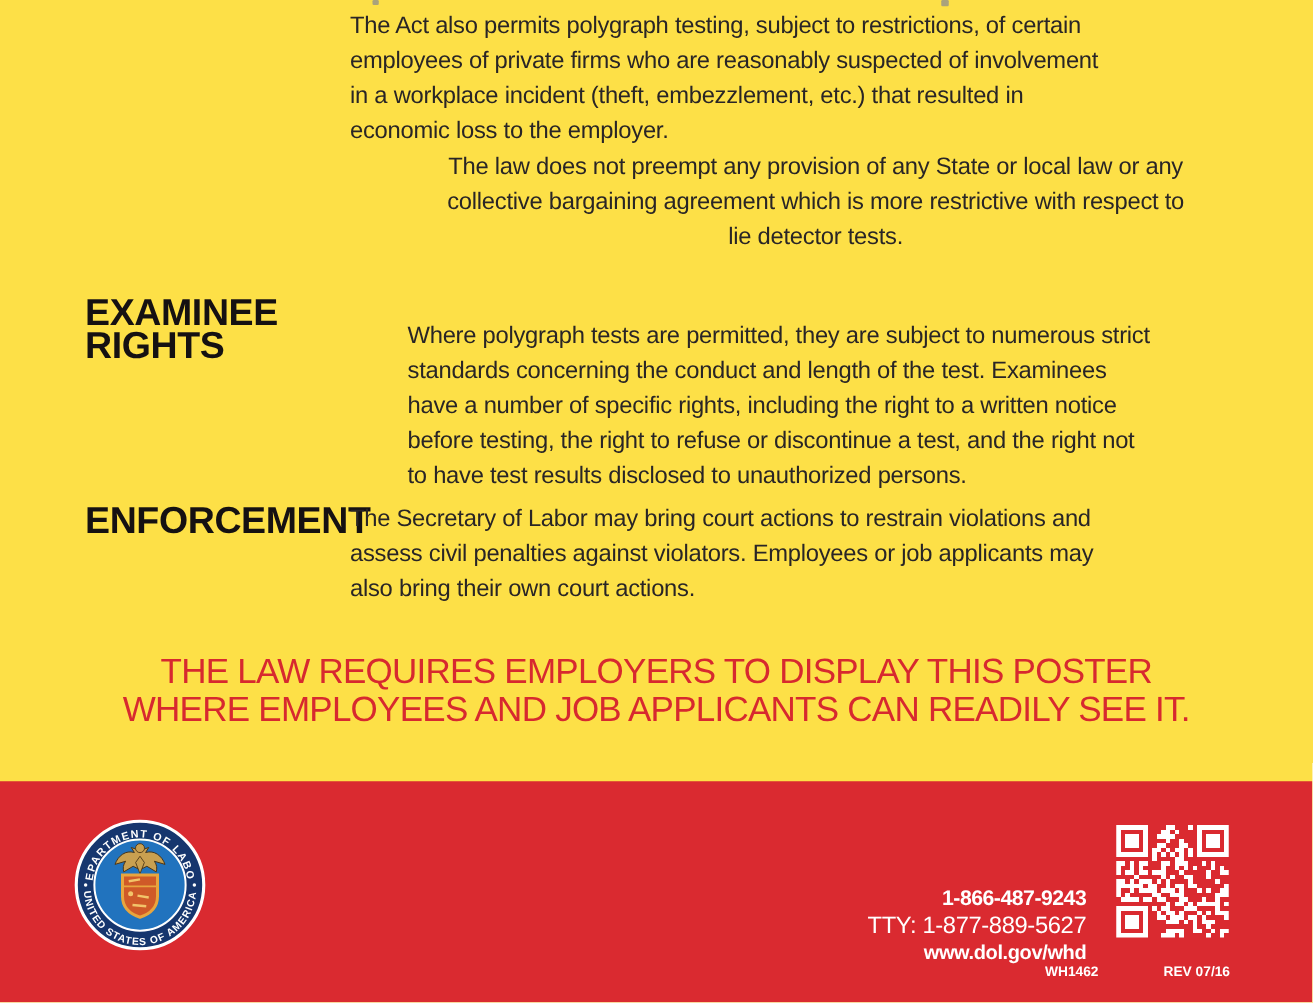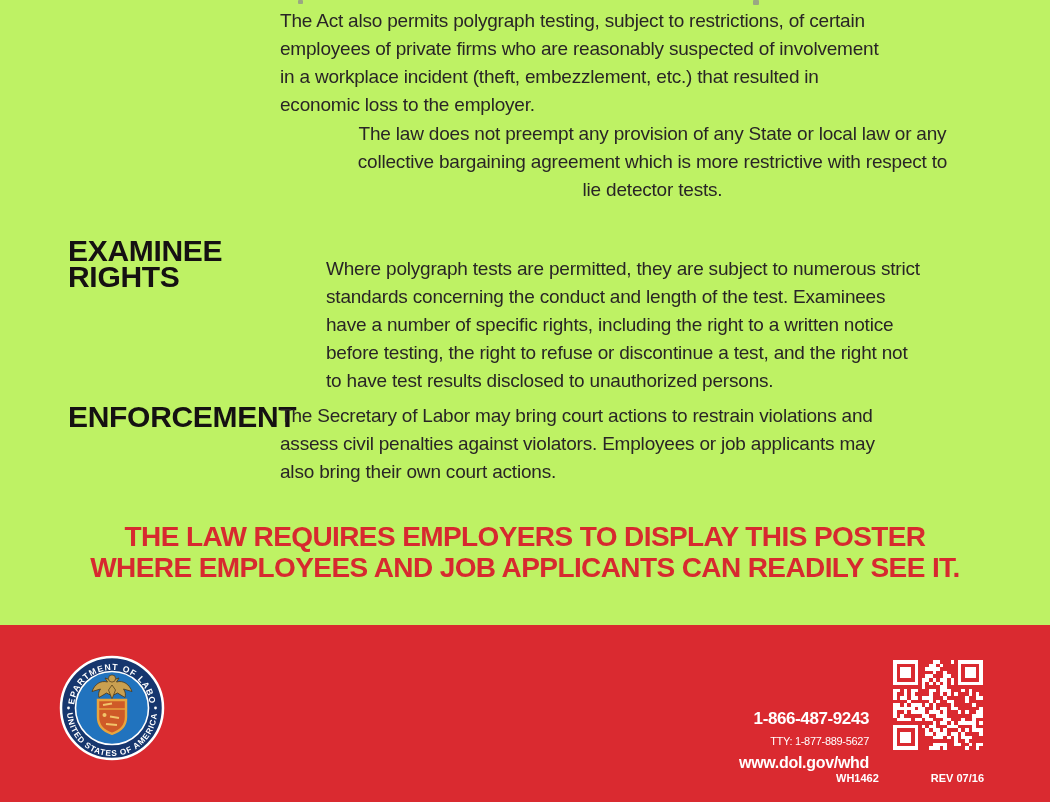--- a/index.html
+++ b/index.html
@@ -1,17 +1,17 @@
 <!DOCTYPE html>
 <html><head>
 <meta charset="utf-8">
 <style>
   html,body{margin:0;padding:0;background:#ffffff;}
   .poster{
-    position:relative;width:1050px;height:802px;background:#bef264;overflow:hidden;
+    position:relative;width:1050px;height:802px;background:#fde047;overflow:hidden;
     font-family:"Liberation Sans", sans-serif;color:#262224;
   }
   
   .frag{position:absolute;top:0;background:#8d8d8d;border-radius:1px;opacity:.75;}
   .frag.f1{left:298px;width:5px;height:4px;}
   .frag.f2{left:753px;width:6px;height:5px;}
 
   .bodytext{
     position:absolute;left:280px;width:745px;
     font-size:19px;line-height:28px;letter-spacing:-0.2px;
@@ -25,42 +25,42 @@
   .sec-heading{
     position:absolute;left:68px;width:190px;
     font-size:30px;line-height:26px;font-weight:bold;color:#151112;
     letter-spacing:-0.3px;white-space:pre-line;
   }
   .h1{top:238px;}
   .h2{top:404px;width:220px;}
 
   .headline{
     position:absolute;left:0;top:521px;width:1050px;text-align:center;
-    font-size:28px;line-height:31px;font-weight:bold;letter-spacing:-0.6px;
+    font-size:28px;line-height:31px;font-weight:normal;letter-spacing:-0.6px;
     color:#d7292f;white-space:pre-line;
   }
 
   .footer{
     position:absolute;left:0;top:625px;width:1050px;height:177px;
     background:#da2a30;color:#ffffff;
   }
   .seal{position:absolute;left:59px;top:30px;width:106px;height:106px;}
 
   .whd-logo{position:absolute;left:183px;top:60px;height:42px;display:flex;align-items:center;}
   .whd-stripes{width:30px;height:38px;margin-right:3px;}
   .whd-word{position:relative;font-weight:bold;font-size:46px;letter-spacing:-3px;line-height:42px;color:#fff;}
   .whd-star{position:absolute;left:93px;top:11px;font-size:19px;letter-spacing:0;color:#2a6db5;line-height:19px;}
 
   .division{position:absolute;left:327px;top:61px;line-height:19px;}
   .division .l1{font-weight:bold;font-size:15px;letter-spacing:-0.2px;}
   .division .l2{font-size:15px;letter-spacing:-0.1px;}
 
   .contact{position:absolute;right:181px;top:55px;text-align:right;line-height:22px;}
   .contact .phone{font-weight:bold;font-size:17px;letter-spacing:-0.4px;margin-top:28px;}
-  .contact .tty{font-size:11px;letter-spacing:-0.3px;}
+  .contact .tty{font-size:19px;letter-spacing:-0.3px;}
   .contact .web{font-weight:bold;font-size:16px;letter-spacing:-0.3px;}
 
   .qr{position:absolute;left:893px;top:35px;width:90px;height:90px;}
 
   .formline{position:absolute;right:66px;top:147px;font-size:11px;font-weight:bold;letter-spacing:0;}
   .formline .rev{margin-left:12px;padding-left:40px;}
 </style>
 </head>
 <body>
 

